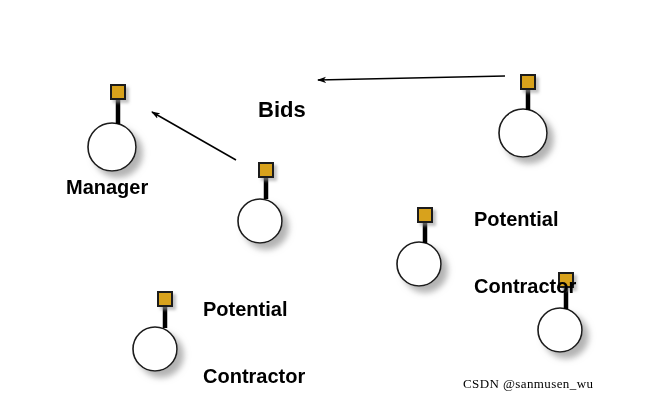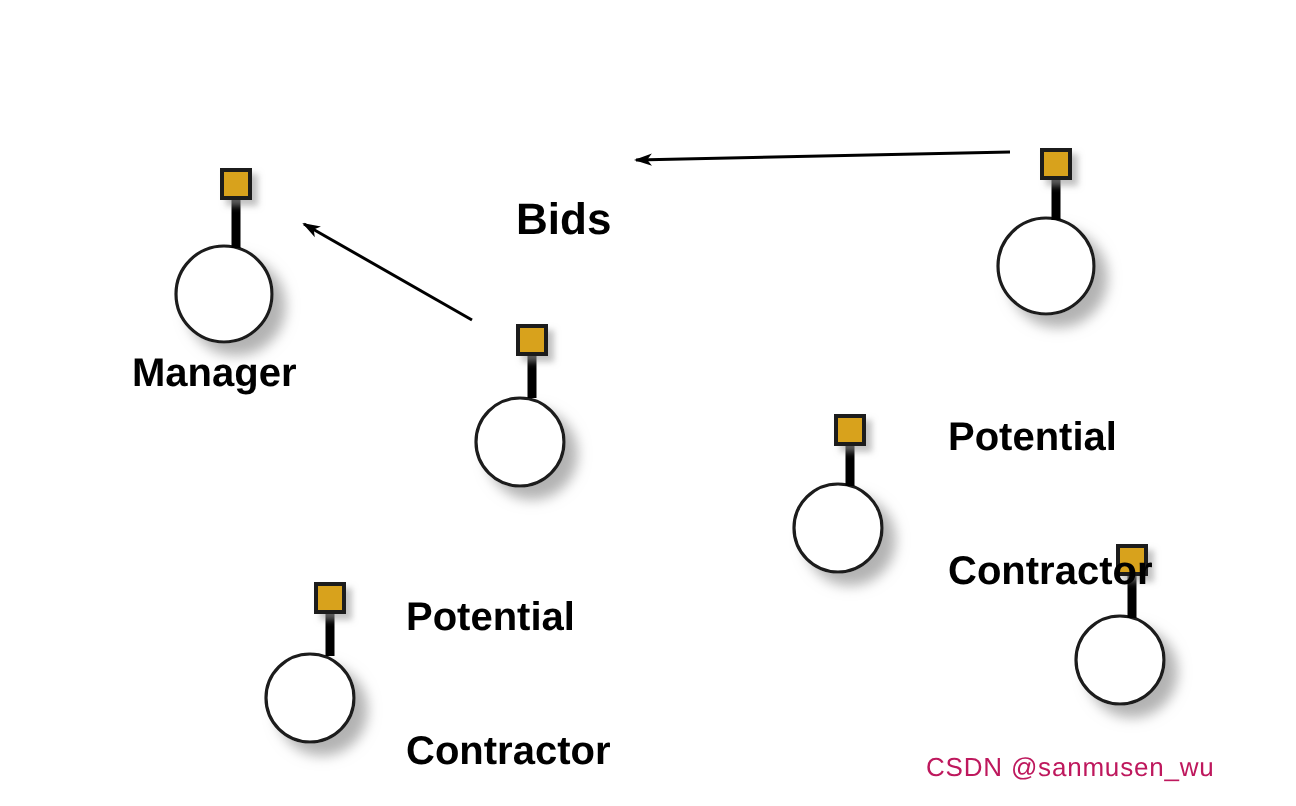--- a/index.html
+++ b/index.html
@@ -34,23 +34,23 @@
     letter-spacing: 0px;
   }
   .label-bids {
     font-size: 22px;
   }
   .label-role {
     font-size: 20px;
   }
   .watermark {
     position: absolute;
-    font-family: Liberation Sans, sans-serif;
+    font-family: Liberation Serif, serif;
     font-size: 13px;
-    color: #be185d;
+    color: #000000;
     white-space: pre;
     letter-spacing: 0.4px;
   }
 </style>
 </head>
 <body>
 
 <div id="canvas">
 
   <svg id="diagram-svg" viewBox="0 0 648 403" xmlns="http://www.w3.org/2000/svg">

